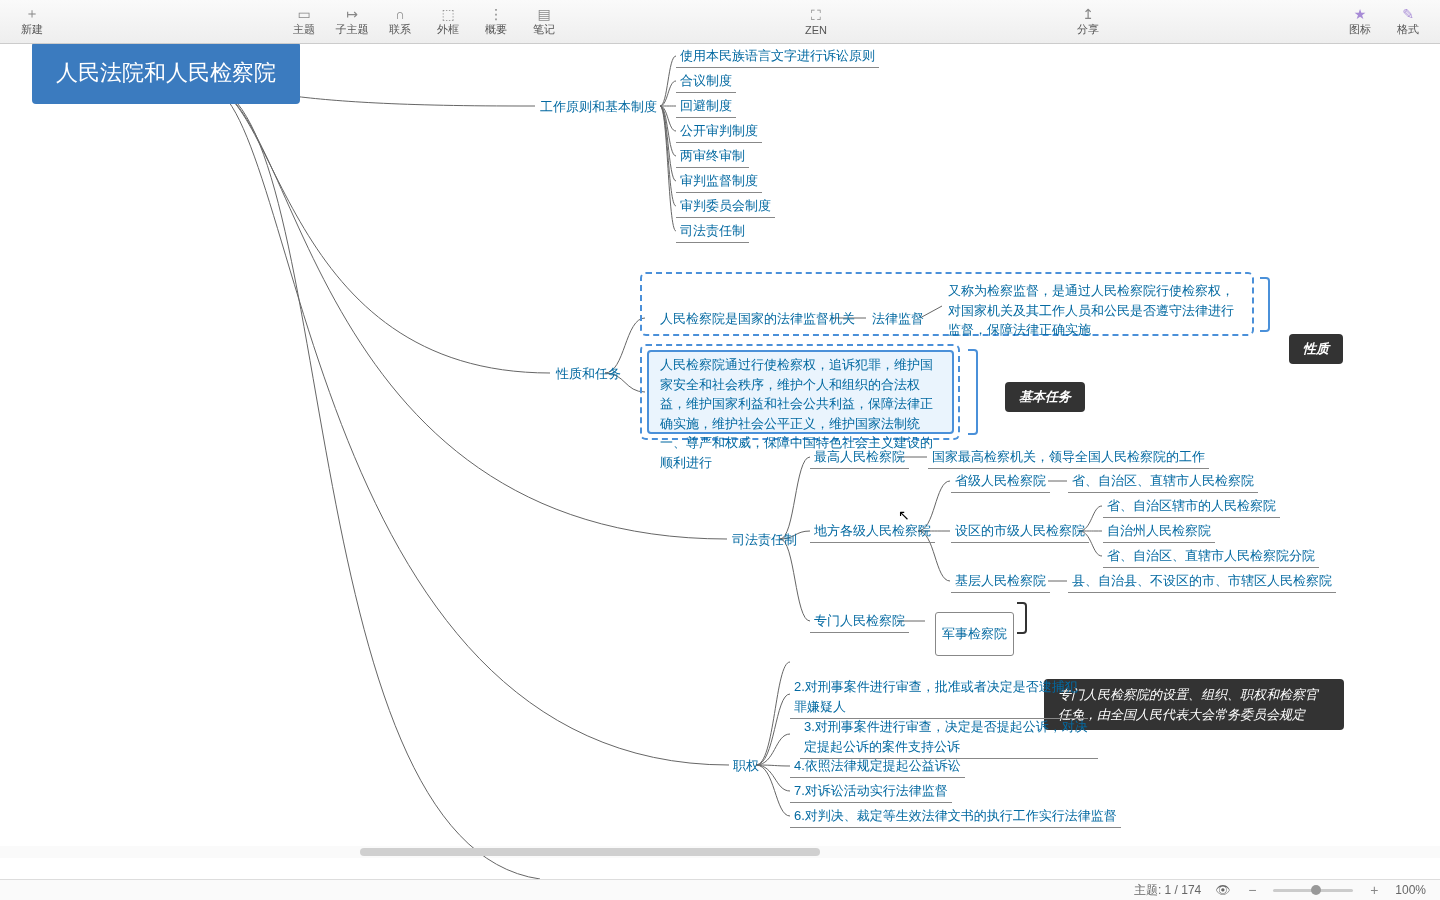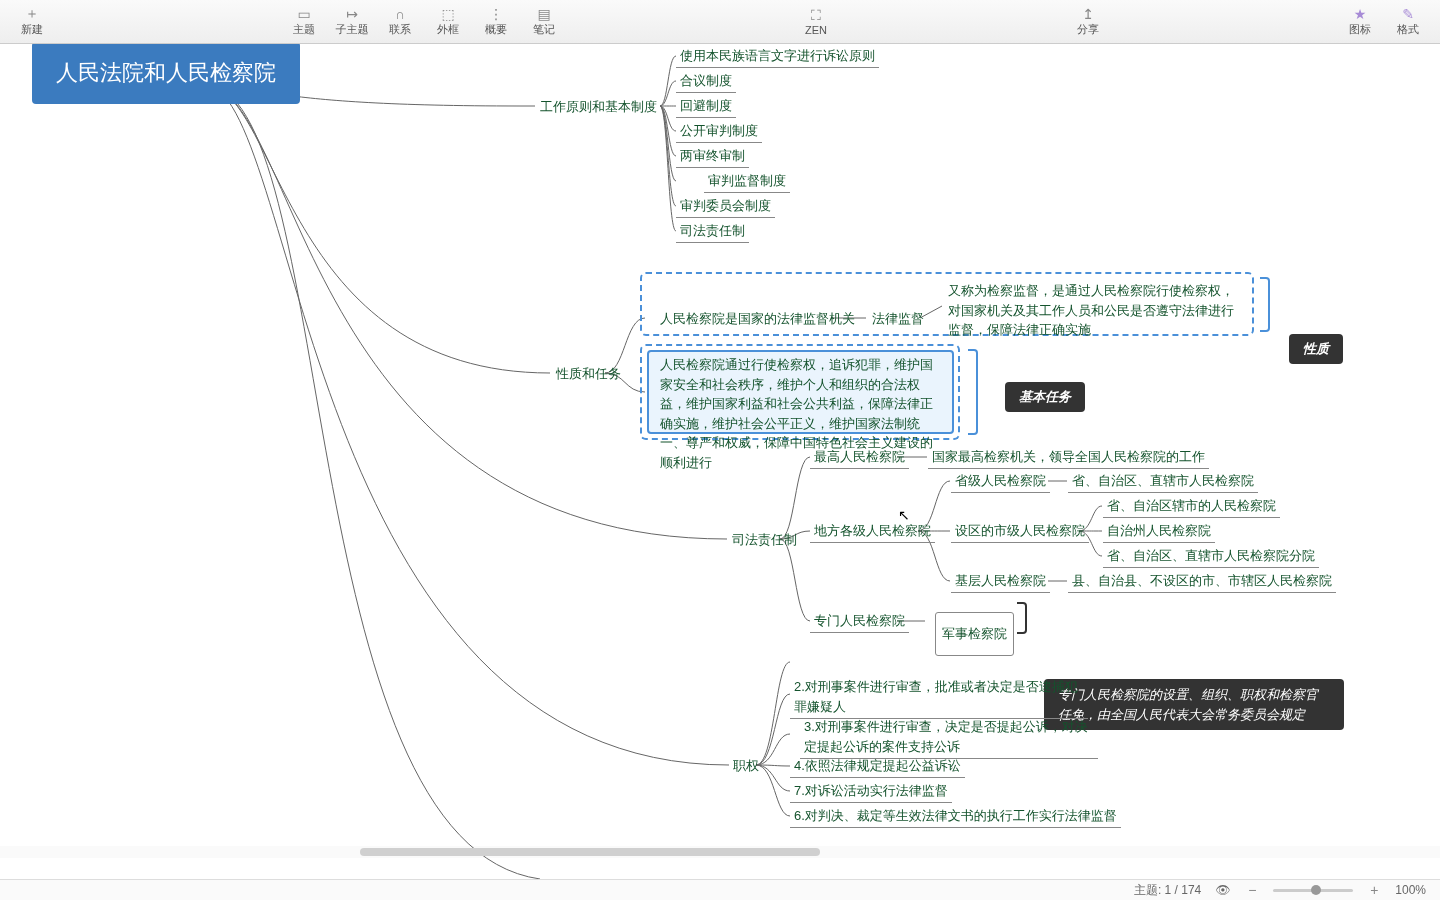--- a/index.html
+++ b/index.html
@@ -12,21 +12,21 @@
     .tool-icon { width: 20px; height: 16px; display: flex; align-items: center; justify-content: center; font-size: 14px; color: #888; }
     .spacer { flex: 1; }
     
     
     .canvas { position: relative; width: 1440px; height: 835px; background: #fff; overflow: hidden; }
     
     
     .root-node { position: absolute; left: 32px; top: -2px; background: #3b7bbf; color: #fff; font-size: 22px; font-weight: 500; padding: 16px 24px; border-radius: 4px; white-space: nowrap; }
     
     
-    .node { position: absolute; font-size: 13px; color: #14532d; white-space: nowrap; border-bottom: 1px solid #888; padding: 0 4px 2px 4px; }
+    .node { position: absolute; font-size: 13px; color: #0369a1; white-space: nowrap; border-bottom: 1px solid #888; padding: 0 4px 2px 4px; }
     .node.nb { border-bottom: none; padding-bottom: 0; }
     .node.multi { white-space: normal; line-height: 1.5; }
     
     
     .dash-box { position: absolute; border: 2px dashed #4a90d9; border-radius: 6px; }
     .sel-box { position: absolute; border: 2px solid #4a90d9; border-radius: 4px; background: #eaf4fd; }
     
     
     .callout-dark { position: absolute; background: #333; color: #fff; font-size: 13px; font-weight: 600; font-style: italic; padding: 6px 14px; border-radius: 4px; white-space: nowrap; }
     .callout-dark.multi { white-space: normal; font-weight: 500; font-style: italic; line-height: 1.5; }
@@ -176,21 +176,21 @@
   </svg>
 
   <div class="root-node">人民法院和人民检察院</div>
 
   <div class="node nb" style="left:536px;top:54px;">工作原则和基本制度</div>
   <div class="node" style="left:676px;top:3px;">使用本民族语言文字进行诉讼原则</div>
   <div class="node" style="left:676px;top:28px;">合议制度</div>
   <div class="node" style="left:676px;top:53px;">回避制度</div>
   <div class="node" style="left:676px;top:78px;">公开审判制度</div>
   <div class="node" style="left:676px;top:103px;">两审终审制</div>
-  <div class="node" style="left:676px;top:128px;margin-left:28px;">审判监督制度</div>
+  <div class="node" style="left:676px;top:128px;">审判监督制度</div>
   <div class="node" style="left:676px;top:153px;">审判委员会制度</div>
   <div class="node" style="left:676px;top:178px;">司法责任制</div>
 
   <div class="node nb" style="left:552px;top:321px;">性质和任务</div>
 
   <div class="dash-box" style="left:640px;top:228px;width:614px;height:64px;"></div>
   <div class="node nb" style="left:656px;top:266px;">人民检察院是国家的法律监督机关</div>
   <div class="node nb" style="left:868px;top:266px;">法律监督</div>
   <div class="node nb multi" style="left:944px;top:237px;width:298px;">又称为检察监督，是通过人民检察院行使检察权，对国家机关及其工作人员和公民是否遵守法律进行监督，保障法律正确实施</div>
   <div class="bracket" style="left:1260px;top:233px;width:10px;height:55px;"></div>

